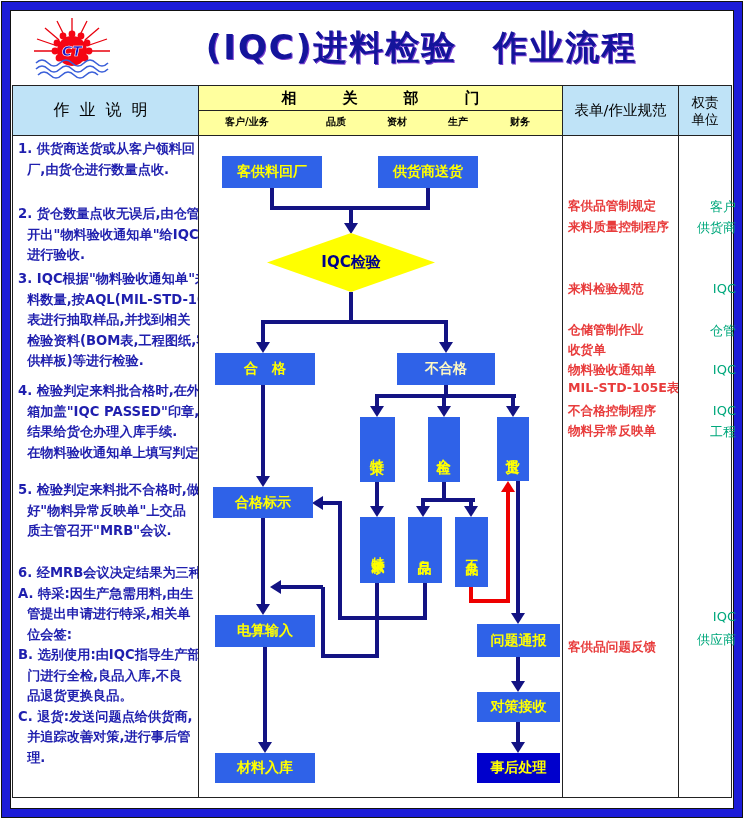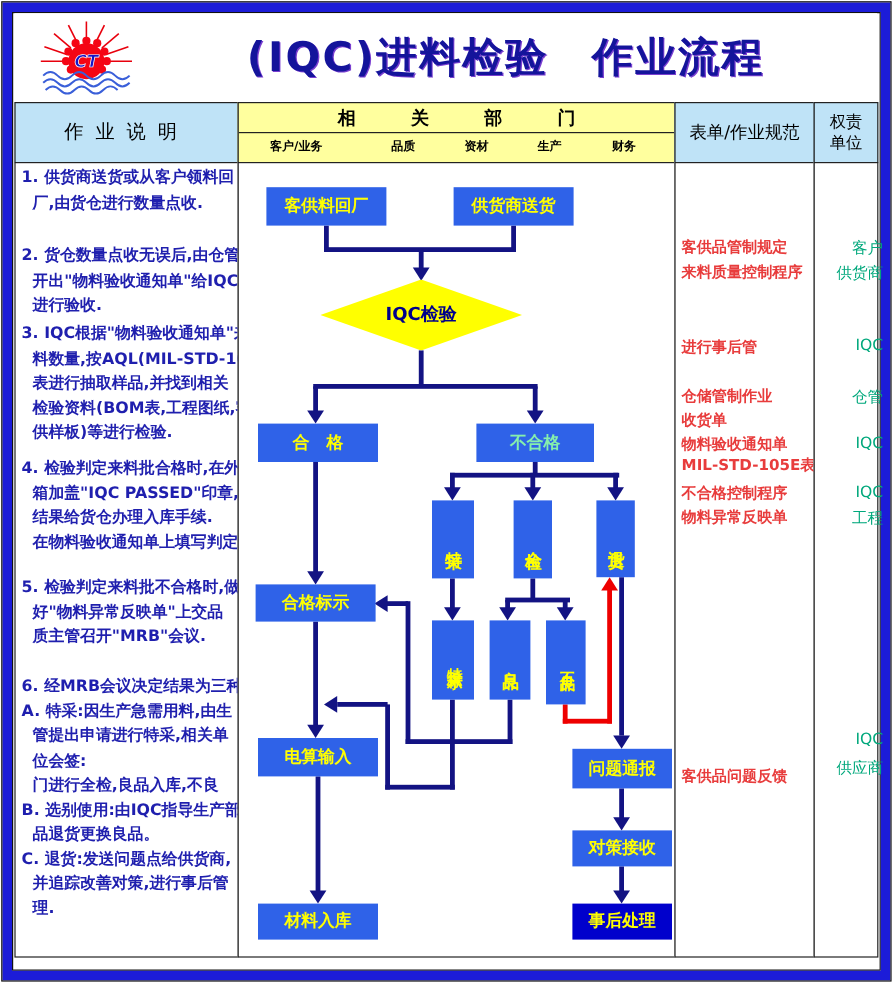--- a/index.html
+++ b/index.html
@@ -37,21 +37,21 @@
              font-weight:bold;line-height:20.5px;white-space:pre;}
   .note-item:nth-child(1){top:3px;}   .note-item:nth-child(2){top:68px;}
   .note-item:nth-child(3){top:133px;} .note-item:nth-child(4){top:245px;}
   .note-item:nth-child(5){top:344px;} .note-item:nth-child(6){top:427px;}
   
   .flow{position:absolute;left:198px;top:84px;width:364px;height:713px;}
   .fbox{position:absolute;background:#2f62e8;color:#ffff00;font-weight:bold;font-size:14px;
         display:flex;align-items:center;justify-content:center;text-align:center;}
   .vtext{writing-mode:vertical-rl;text-orientation:upright;letter-spacing:2px;}
   .dark{background:#0000cc;}
-  .redtx{color:#86efac;}
+  .redtx{color:#fef9c3;}
   .ln{position:absolute;background:#131383;}
   .rln{position:absolute;background:#ee0000;}
   .ar-d{position:absolute;width:0;height:0;border-left:7px solid transparent;
         border-right:7px solid transparent;border-top:11px solid #131383;}
   .ar-l{position:absolute;width:0;height:0;border-top:7px solid transparent;
         border-bottom:7px solid transparent;border-right:11px solid #131383;}
   .ar-u-red{position:absolute;width:0;height:0;border-left:7px solid transparent;
         border-right:7px solid transparent;border-bottom:11px solid #ee0000;}
   .diamond{position:absolute;left:69px;top:149px;width:168px;height:59px;}
   .diamond-lbl{position:absolute;left:69px;top:149px;width:168px;height:59px;display:flex;
@@ -122,27 +122,27 @@
     <span>权责</span>
     <span>单位</span>
   </div>
 
   <div class="cell c-desc-b" id="notes-col">
       <div class="note-item"><div>1. 供货商送货或从客户领料回</div><div>  厂,由货仓进行数量点收.</div></div>
       <div class="note-item"><div>2. 货仓数量点收无误后,由仓管</div><div>  开出"物料验收通知单"给IQC</div><div>  进行验收.</div></div>
       <div class="note-item"><div>3. IQC根据"物料验收通知单"来</div><div>  料数量,按AQL(MIL-STD-105E)</div><div>  表进行抽取样品,并找到相关</div><div>  检验资料(BOM表,工程图纸,客</div><div>  供样板)等进行检验.</div></div>
       <div class="note-item"><div>4. 检验判定来料批合格时,在外</div><div>  箱加盖"IQC PASSED"印章,并</div><div>  结果给货仓办理入库手续.</div><div>  在物料验收通知单上填写判定</div></div>
       <div class="note-item"><div>5. 检验判定来料批不合格时,做</div><div>  好"物料异常反映单"上交品</div><div>  质主管召开"MRB"会议.</div></div>
-      <div class="note-item"><div>6. 经MRB会议决定结果为三种:</div><div>A. 特采:因生产急需用料,由生</div><div>  管提出申请进行特采,相关单</div><div>  位会签:</div><div>  门进行全检,良品入库,不良</div><div>B. 选别使用:由IQC指导生产部</div><div>  品退货更换良品。</div><div>C. 退货:发送问题点给供货商,</div><div>  并追踪改善对策,进行事后管</div><div>  理.</div></div>
+      <div class="note-item"><div>6. 经MRB会议决定结果为三种:</div><div>A. 特采:因生产急需用料,由生</div><div>  管提出申请进行特采,相关单</div><div>  位会签:</div><div>B. 选别使用:由IQC指导生产部</div><div>  门进行全检,良品入库,不良</div><div>  品退货更换良品。</div><div>C. 退货:发送问题点给供货商,</div><div>  并追踪改善对策,进行事后管</div><div>  理.</div></div>
     </div>
   <div class="cell c-flow-b"></div>
   <div class="cell c-form-b" id="forms-col">
       <div class="form-item" style="top: 62px;">客供品管制规定</div>
       <div class="form-item" style="top: 83px;">来料质量控制程序</div>
-      <div class="form-item" style="top: 145px;">进行事后管</div>
+      <div class="form-item" style="top: 145px;">来料检验规范</div>
       <div class="form-item" style="top: 186px;">仓储管制作业</div>
       <div class="form-item" style="top: 206px;">收货单</div>
       <div class="form-item" style="top: 226px;">物料验收通知单</div>
       <div class="form-item" style="top: 244px;">MIL-STD-105E表</div>
       <div class="form-item" style="top: 267px;">不合格控制程序</div>
       <div class="form-item" style="top: 287px;">物料异常反映单</div>
       <div class="form-item" style="top: 487px; margin-top: 16px;">客供品问题反馈</div>
     </div>
   <div class="cell c-resp-b" id="resp-col">
       <div class="resp-item" style="top: 62px;">客户</div>

